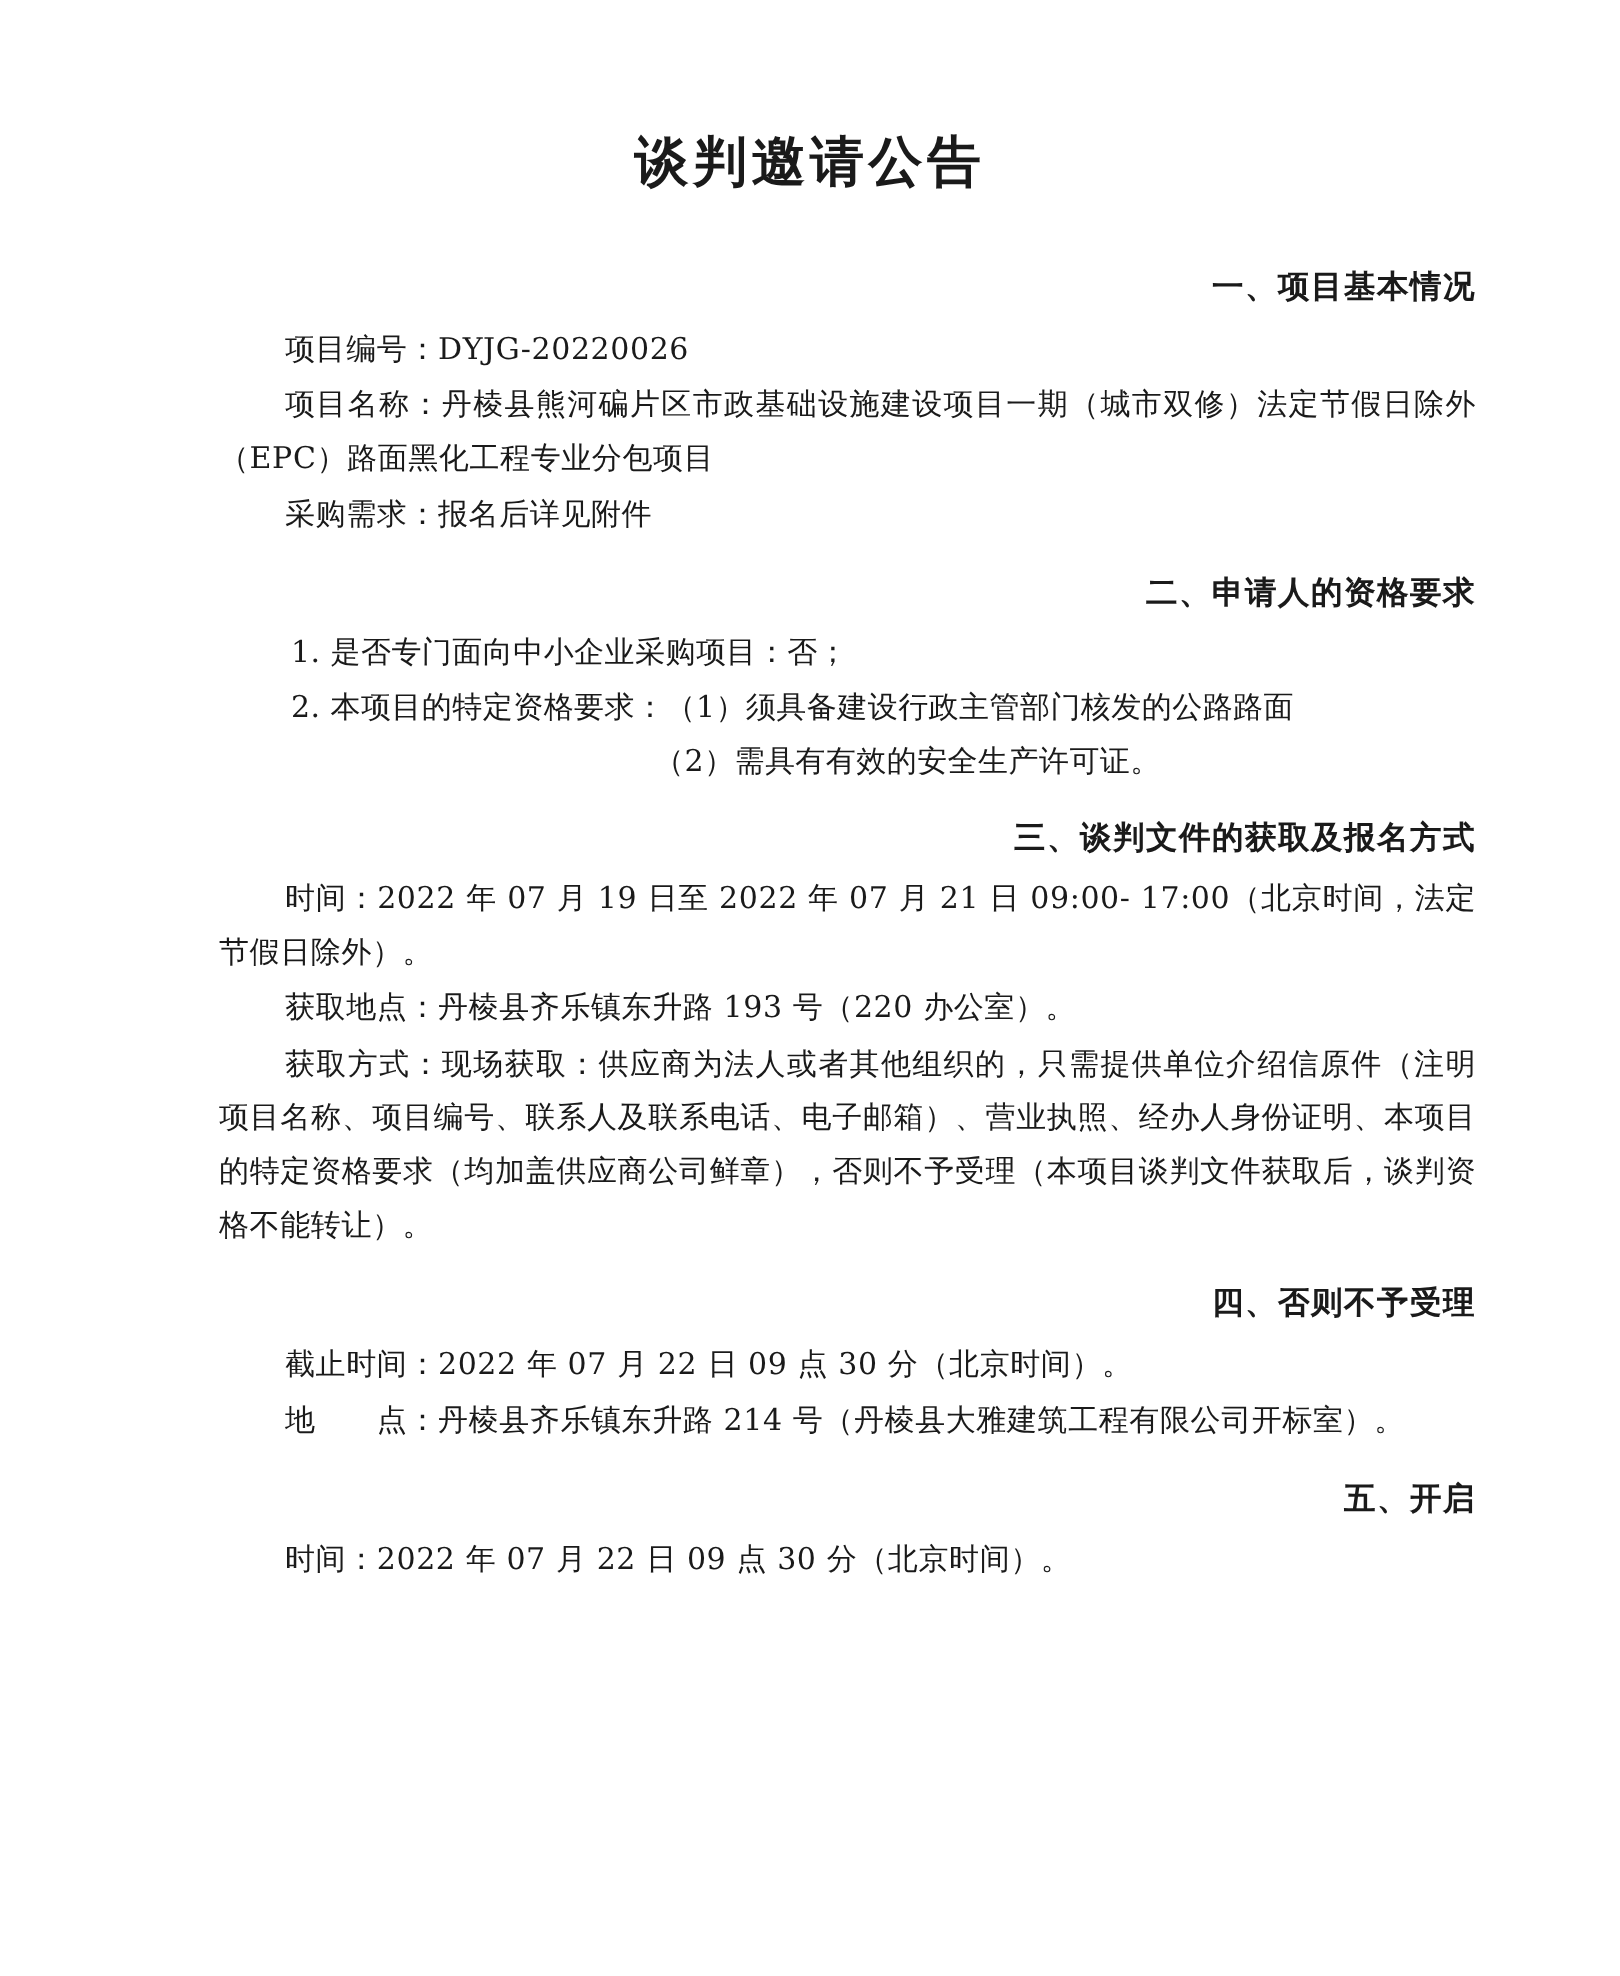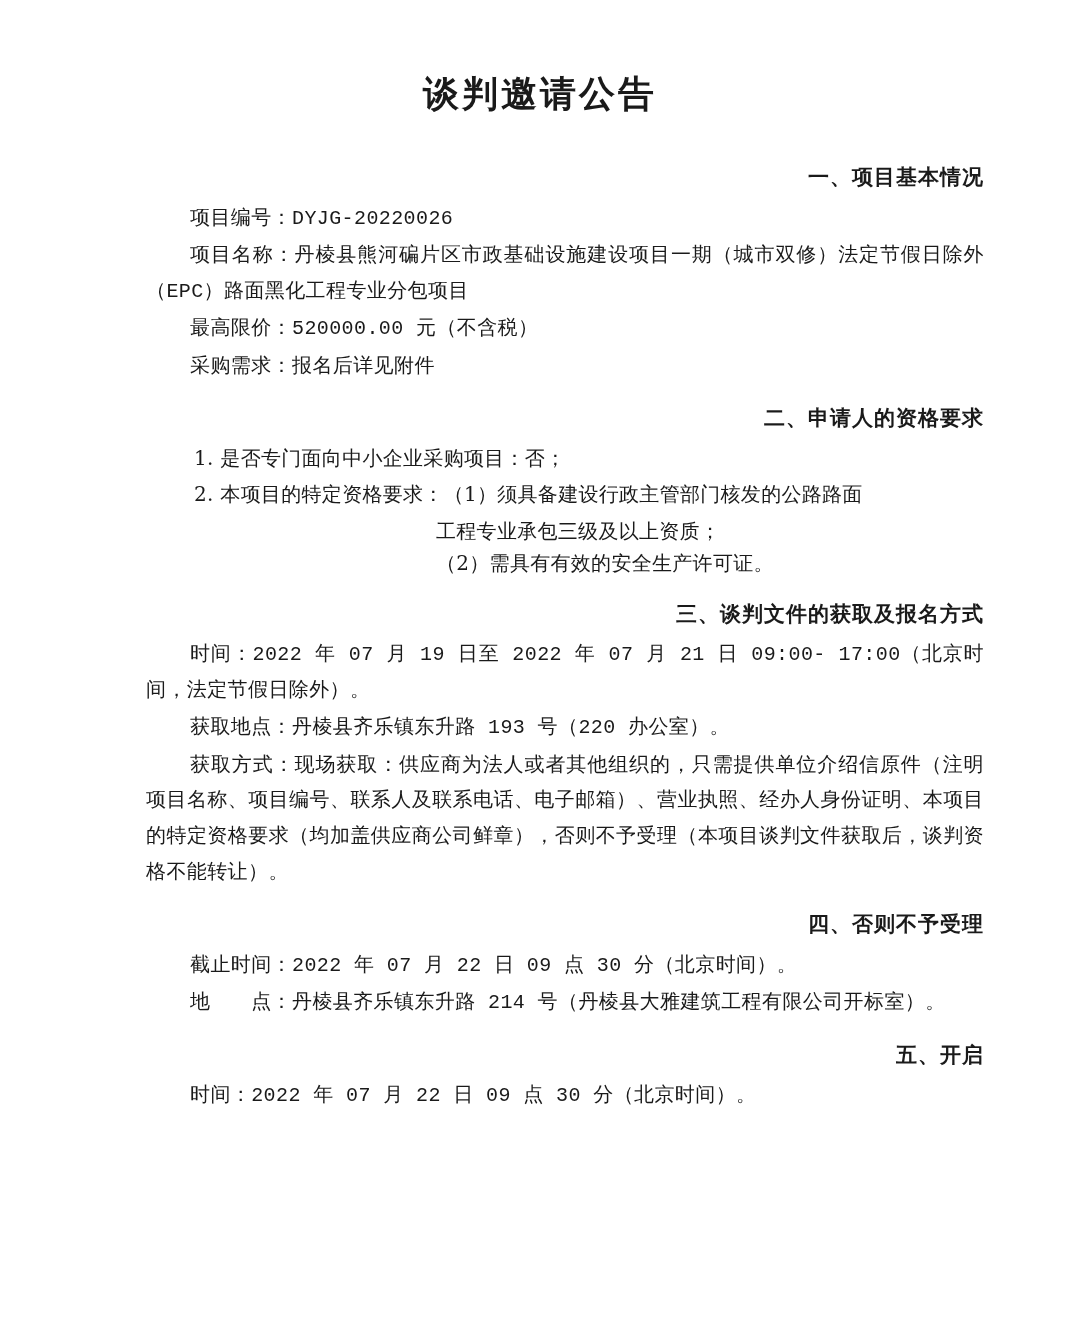--- a/index.html
+++ b/index.html
@@ -12,21 +12,21 @@
     height: 1317px;
     font-family: "DejaVu Serif", "Liberation Serif", serif;
     color: #1a1a1a;
     position: relative;
     overflow: hidden;
   }
   .page {
     width: 1080px;
     height: 1317px;
     box-sizing: border-box;
-    padding: 38px 96px 0 96px;
+    padding: 52px 96px 0 96px;
     position: relative;
   }
   .doc-title {
     text-align: center;
     font-size: 36px;
     font-weight: bold;
     letter-spacing: 3px;
     margin: 32px 0 42px 0;
     font-family: "DejaVu Serif", "Liberation Serif", serif;
   }
@@ -42,21 +42,20 @@
   .section-heading .num {
     display: inline-block;
     min-width: 54px;
   }
   .para {
     font-size: 20px;
     line-height: 1.78;
     margin: 0 0 2px 0;
     text-indent: 44px;
     letter-spacing: 0.4px;
-    font-family: Liberation Mono, monospace;
   }
   .para.flow {
     text-indent: 44px;
     text-align: justify;
   }
   .list-item {
     font-size: 20px;
     line-height: 1.62;
     text-indent: 44px;
     letter-spacing: 0.3px;
@@ -83,31 +82,29 @@
 <div class="page">
 
   <div class="doc-title">谈判邀请公告</div>
 
   <div class="section-heading">
     <span class="num">一、</span><span>项目基本情况</span>
   </div>
   <div class="block-body">
     <p class="para">项目编号：DYJG-20220026</p>
     <p class="para flow">项目名称：丹棱县熊河碥片区市政基础设施建设项目一期（城市双修）法定节假日除外（EPC）路面黑化工程专业分包项目</p>
-    <p class="para">最高限价：520000.00 元（不含税）</p>
     <p class="para">采购需求：报名后详见附件</p>
   </div>
 
   <div class="section-heading">
     <span class="num">二、</span><span>申请人的资格要求</span>
   </div>
   <div class="block-body">
     <p class="list-item">1. 是否专门面向中小企业采购项目：否；</p>
     <p class="list-item">2. 本项目的特定资格要求：（1）须具备建设行政主管部门核发的公路路面</p>
-    <p class="sub-item">工程专业承包三级及以上资质；</p>
     <p class="sub-item">（2）需具有有效的安全生产许可证。</p>
   </div>
 
   <div class="section-heading">
     <span class="num">三、</span><span>谈判文件的获取及报名方式</span>
   </div>
   <div class="block-body-wide">
     <p class="para flow">时间：2022 年 07 月 19 日至 2022 年 07 月 21 日 09:00- 17:00（北京时间，法定节假日除外）。</p>
     <p class="para">获取地点：丹棱县齐乐镇东升路 193 号（220 办公室）。</p>
     <p class="para flow">获取方式：现场获取：供应商为法人或者其他组织的，只需提供单位介绍信原件（注明项目名称、项目编号、联系人及联系电话、电子邮箱）、营业执照、经办人身份证明、本项目的特定资格要求（均加盖供应商公司鲜章），否则不予受理（本项目谈判文件获取后，谈判资格不能转让）。</p>

